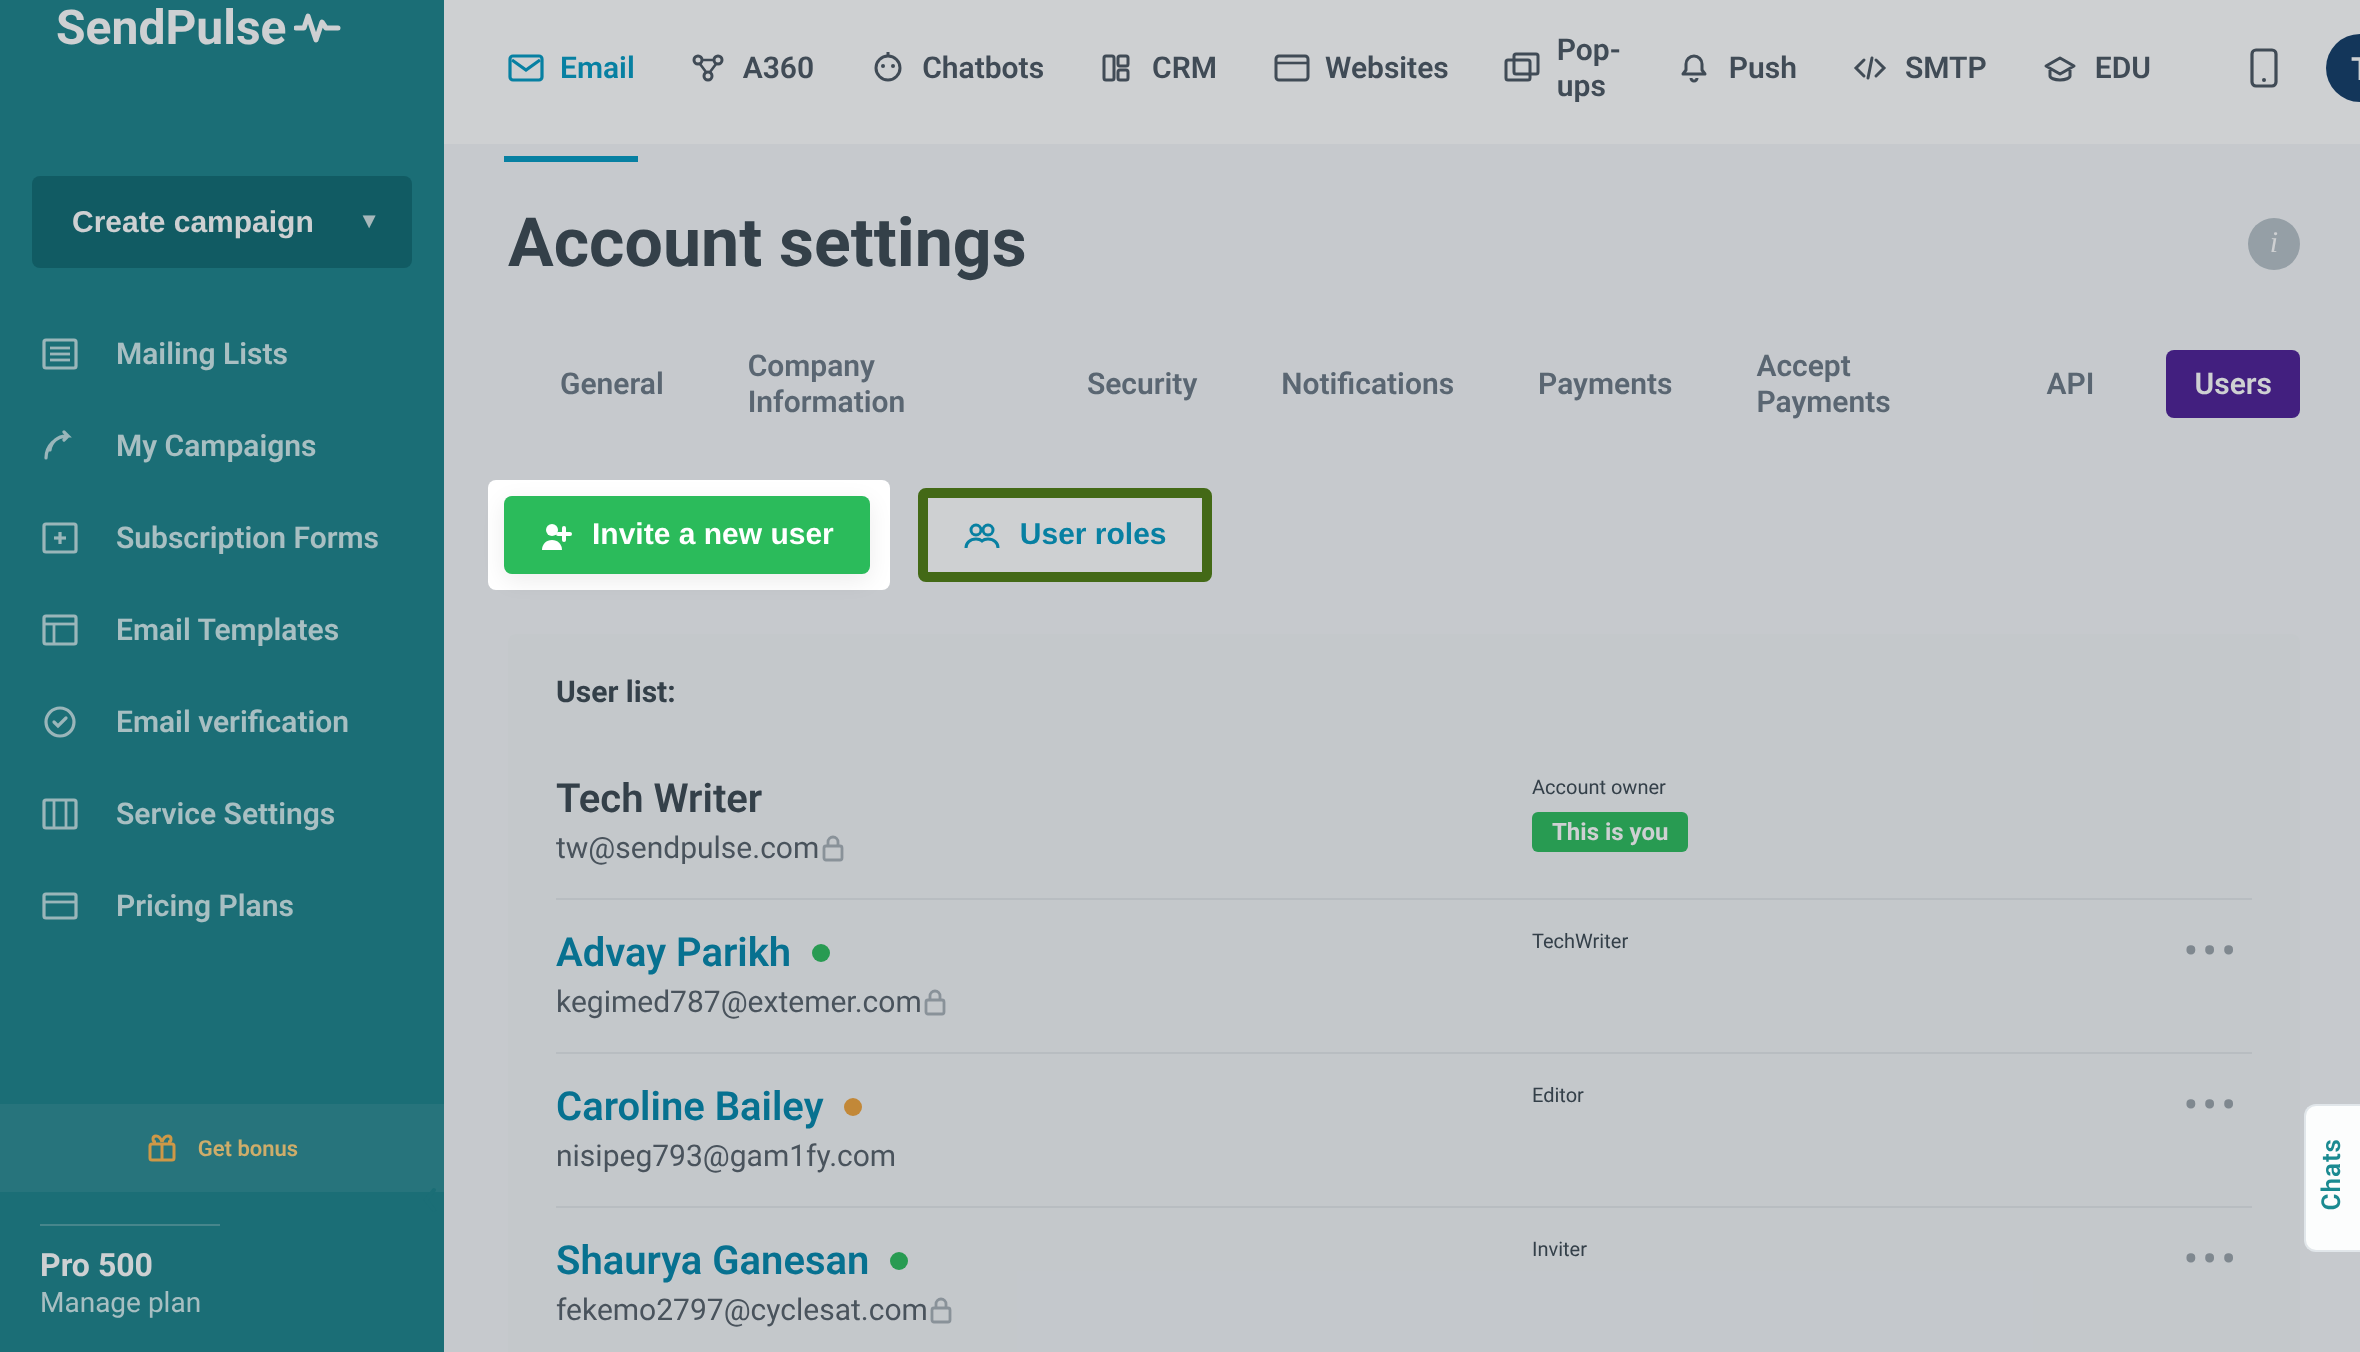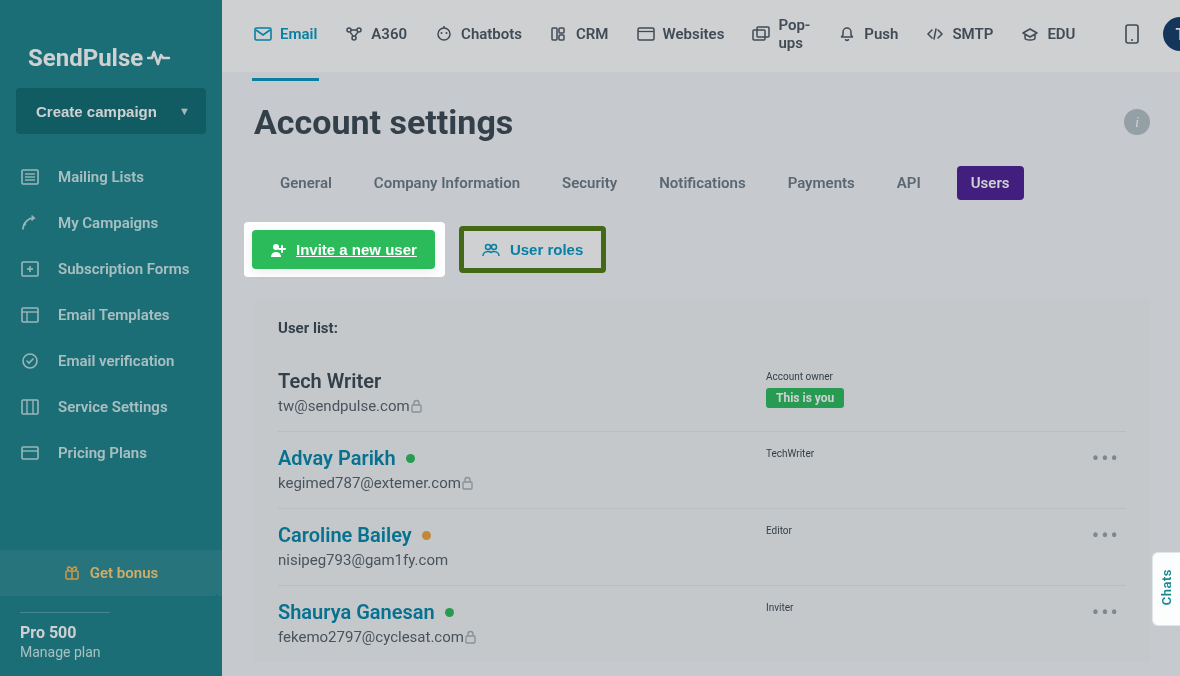--- a/index.html
+++ b/index.html
@@ -3,31 +3,31 @@
 <meta charset="utf-8">
 <style>
   * { box-sizing: border-box; margin: 0; padding: 0; }
   body { font-family: -apple-system, BlinkMacSystemFont, "Segoe UI", Roboto, Arial, sans-serif; background: #f5f7f9; width: 1180px; height: 676px; overflow: hidden; position: relative; }
 
   
   .dim-overlay { position: absolute; inset: 0; background: rgba(30,40,50,0.22); z-index: 50; pointer-events: none; }
 
   
   .sidebar { position: absolute; left:0; top:0; bottom:0; width:222px; background:#1a8289; display:flex; flex-direction:column; color:#d9eef0; }
-  .logo-area { height:72px; display:flex; align-items:flex-end; padding:0 28px; }
+  .logo-area { height:72px; display:flex; align-items:flex-start; padding:0 28px; }
   .logo { font-size:24px; font-weight:700; color:#fff; display:flex; align-items:center; gap:4px; }
 
   .create-btn { margin:16px 16px 20px; height:46px; background:#0d6a71; border:none; border-radius:4px; color:#fff; font-size:15px; font-weight:600; display:flex; align-items:center; justify-content:space-between; padding:0 16px 0 20px; cursor:pointer; }
   .create-btn .caret { font-size:11px; opacity:.8; }
 
   .side-nav { flex:1; }
   .side-item { display:flex; align-items:center; gap:18px; padding:14px 20px; color:#cfe9eb; font-weight:600; font-size:15px; cursor:pointer; }
   .side-item .icon { width:20px; display:flex; justify-content:center; opacity:.9; }
 
-  .bonus { margin:12px 0 0; background:rgba(255,255,255,0.07); padding:14px 0; text-align:center; color:#ffd27a; font-weight:600; font-size:15px; display:flex; justify-content:center; gap:10px; align-items:center; }
+  .bonus { margin:12px 0 0; background:rgba(255,255,255,0.07); padding:14px 0; text-align:center; color:#ffd27a; font-weight:600; font-size:11px; display:flex; justify-content:center; gap:10px; align-items:center; }
 
   .plan-divider { margin:16px 20px 10px; height:1px; background:rgba(255,255,255,0.25); width:90px; }
   .plan-name { padding:0 20px; color:#fff; font-weight:700; font-size:16px; }
   .manage-plan { padding:2px 20px 16px; font-size:14px; color:#cfe9eb; }
 
   .collapse-chev { position:absolute; left:206px; top:586px; width:18px; height:28px; background:transparent; color:#1a8289; display:flex; align-items:center; justify-content:center; cursor:pointer; font-size:16px;}
 
   
   .topbar { position:absolute; left:222px; right:0; top:0; height:72px; background:#fff; display:flex; align-items:center; padding:0 30px; gap:24px; border-bottom:4px solid transparent; }
   .top-item { display:flex; align-items:center; gap:8px; color:#4a5560; font-size:15px; font-weight:600; cursor:pointer; padding:36px 2px; position:relative; }
@@ -42,21 +42,21 @@
   .main { position:absolute; left:222px; right:0; top:72px; bottom:0; padding:30px 30px 0 32px; overflow:hidden; }
   .page-head { display:flex; align-items:center; justify-content:space-between; }
   .page-title { font-size:34px; font-weight:700; color:#3a4750; }
   .info-badge { width:26px; height:26px; border-radius:50%; background:#b6c0c7; color:#fff; display:flex; align-items:center; justify-content:center; font-size:15px; font-style:italic; font-family:Georgia,serif; }
 
   .tabs { display:flex; gap:30px; margin-top:24px; align-items:center;margin-left:20px; }
   .tab { color:#6b7884; font-size:15px; font-weight:600; cursor:pointer; padding:8px 6px; }
   .tab.active { background:#4c1d95; color:#fff; border-radius:4px; padding:8px 14px; }
 
   .actions { margin-top:22px; display:flex; gap:14px; align-items:center; }
-  .btn-invite { background:#2bbb5b; color:#fff; border:none; border-radius:4px; padding:11px 18px; font-size:15px; font-weight:600; display:flex; gap:10px; align-items:center; cursor:pointer; box-shadow:0 3px 12px rgba(0,0,0,.08); position:relative; z-index:60;text-decoration:underline; }
+  .btn-invite { background:#2bbb5b; color:#fff; border:none; border-radius:4px; padding:11px 18px; font-size:15px; font-weight:600; display:flex; gap:10px; align-items:center; cursor:pointer; box-shadow:0 3px 12px rgba(0,0,0,.08); position:relative; z-index:60; }
   .btn-invite-wrap { padding:8px 10px 8px 8px; background:#fff; border-radius:4px; position:relative; z-index:60; margin-left:-10px; }
   .btn-roles { background:#fff; border:5px solid #4d7c0f; color:#0099c2; border-radius:4px; padding:10px 18px; font-size:15px; font-weight:600; display:flex; gap:10px; align-items:center; cursor:pointer; }
 
   .panel { margin-top:22px; background:#f3f5f7; border-radius:4px; padding:20px 24px 0; }
   .panel-title { font-weight:700; color:#3a4750; font-size:15px; margin-bottom:18px; }
 
   .user-row { display:flex; border-top:1px solid #e3e7ea; padding:14px 0 16px; position:relative; }
   .user-row:first-of-type { border-top:none; }
   .user-left { flex:1; min-width:0; }
   .user-right { width:360px; }
@@ -292,20 +292,21 @@
     <h1 class="page-title">Account settings</h1>
     <div class="info-badge">i</div>
   </div>
 
   <div class="tabs">
     <div class="tab">General</div>
     <div class="tab">Company Information</div>
     <div class="tab">Security</div>
     <div class="tab">Notifications</div>
     <div class="tab">Payments</div>
+    <div class="tab">Accept Payments</div>
     <div class="tab">API</div>
     <div class="tab active">Users</div>
   </div>
 
   <div class="actions">
     <div class="btn-invite-wrap">
       <button class="btn-invite">
         <span>
           <svg width="16" height="16" viewBox="0 0 16 16">
               <circle cx="6" cy="5" r="3" fill="#fff"></circle>

